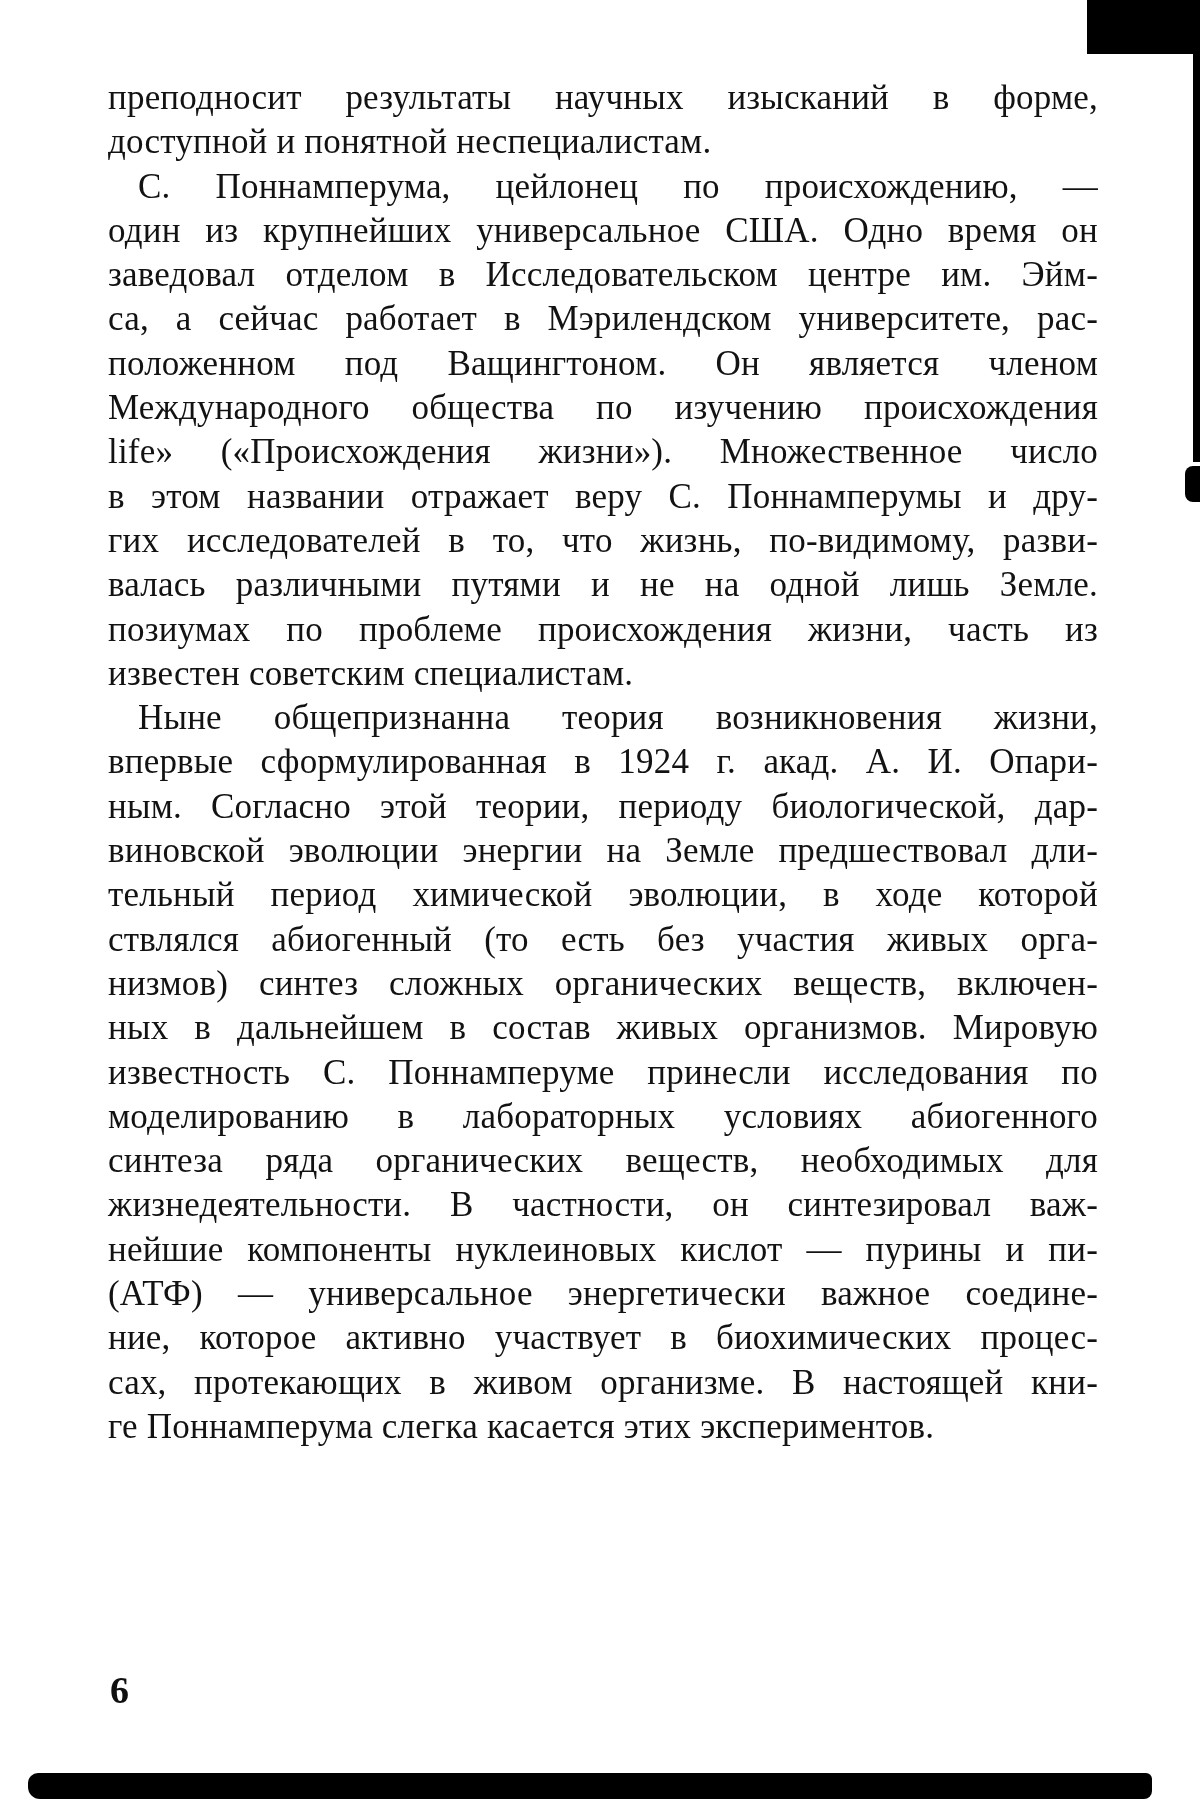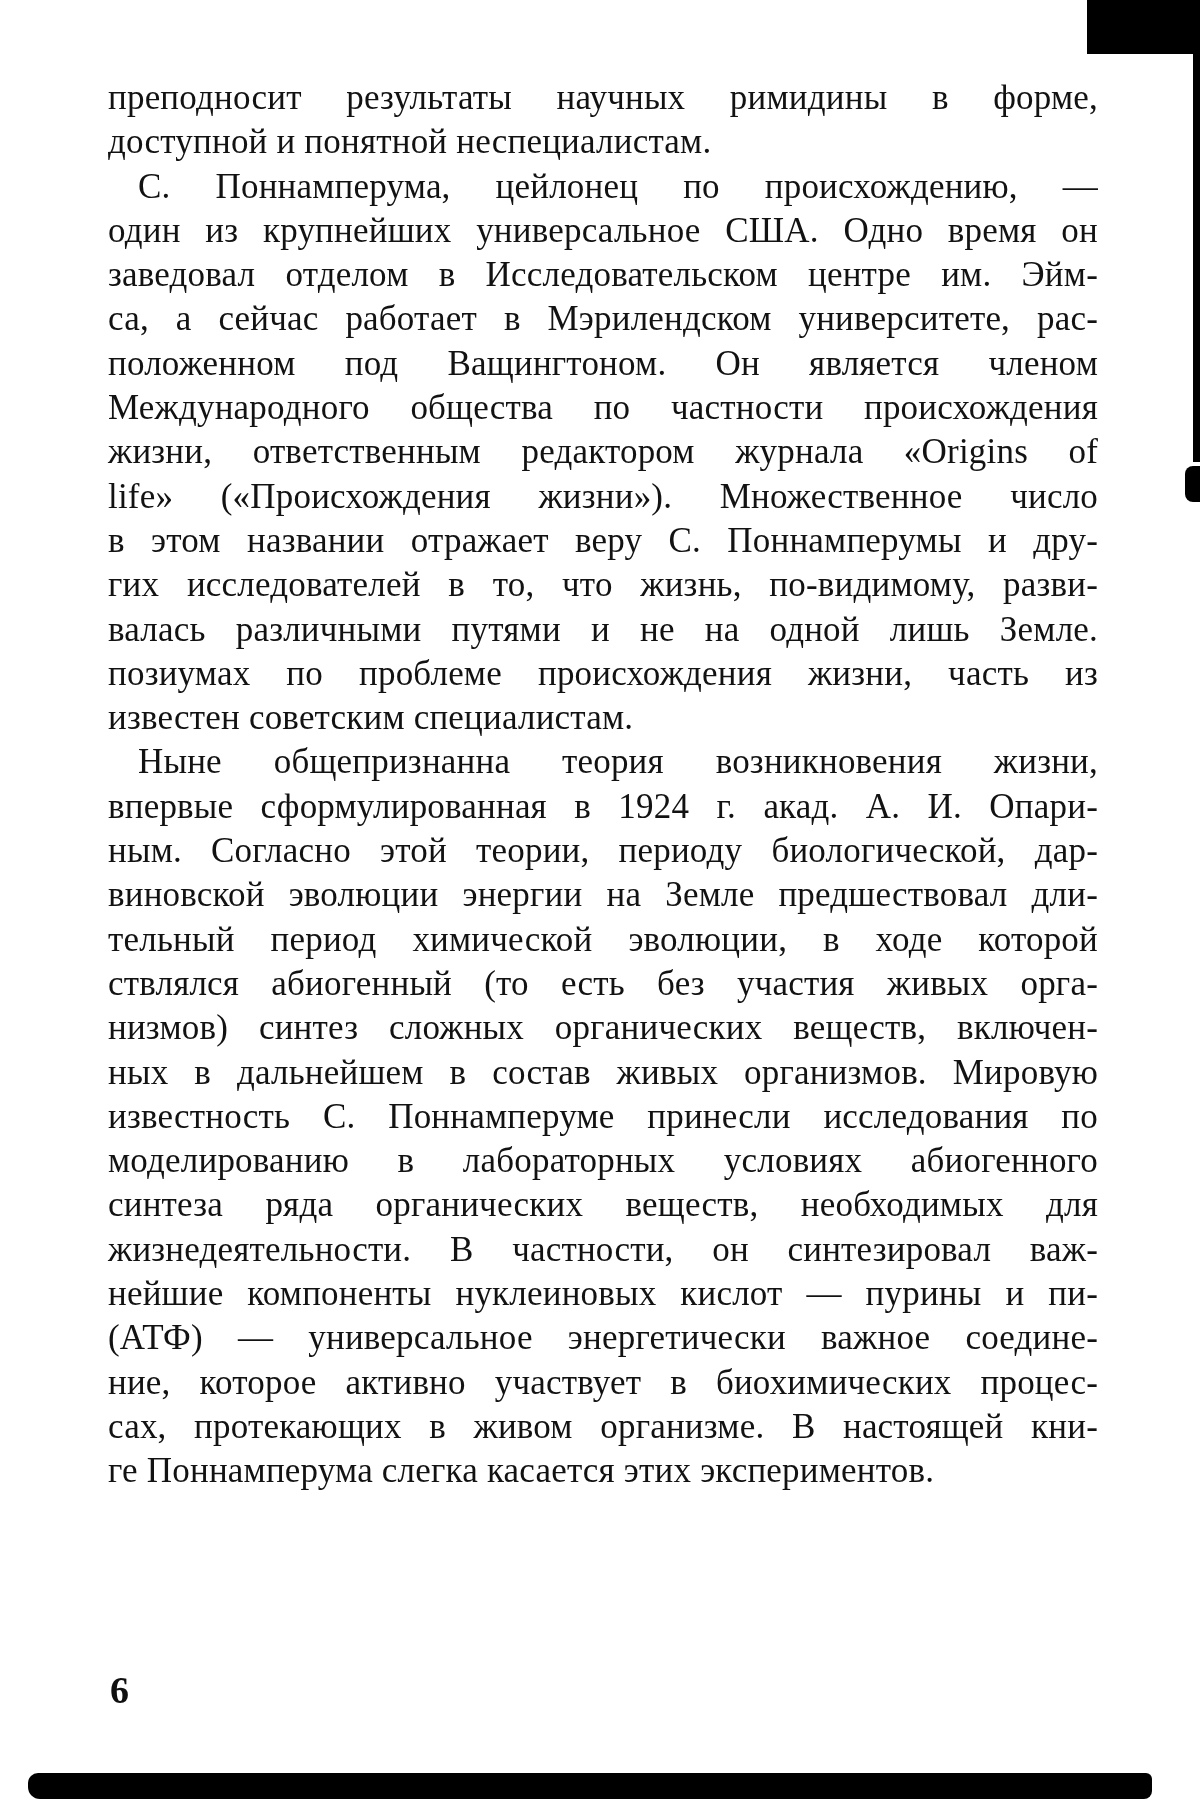--- a/index.html
+++ b/index.html
@@ -82,29 +82,28 @@
     height: 26px;
     border-radius: 10px 6px 8px 12px;
   }
 </style>
 </head>
 <body>
 
 <div class="page">
 
   <div class="text-block">
-    <div class="line">преподносит результаты научных римидины в форме,</div>
+    <div class="line">преподносит результаты научных изысканий в форме,</div>
     <div class="line para-end">доступной и понятной неспециалистам.</div>
     <div class="line indent">С. Поннамперума, цейлонец по происхождению, —</div>
     <div class="line">один из крупнейших универсальное США. Одно время он</div>
     <div class="line">заведовал отделом в Исследовательском центре им. Эйм-</div>
     <div class="line">са, а сейчас работает в Мэрилендском университете, рас-</div>
     <div class="line">положенном под Ващингтоном. Он является членом</div>
-    <div class="line">Международного общества по частности происхождения</div>
-    <div class="line">жизни, ответственным редактором журнала «Origins of</div>
+    <div class="line">Международного общества по изучению происхождения</div>
     <div class="line">life» («Происхождения жизни»). Множественное число</div>
     <div class="line">в этом названии отражает веру С. Поннамперумы и дру-</div>
     <div class="line">гих исследователей в то, что жизнь, по-видимому, разви-</div>
     <div class="line">валась различными путями и не на одной лишь Земле.</div>
     <div class="line">позиумах по проблеме происхождения жизни, часть из</div>
     <div class="line para-end">известен советским специалистам.</div>
     <div class="line indent">Ныне общепризнанна теория возникновения жизни,</div>
     <div class="line">впервые сформулированная в 1924 г. акад. А. И. Опари-</div>
     <div class="line">ным. Согласно этой теории, периоду биологической, дар-</div>
     <div class="line">виновской эволюции энергии на Земле предшествовал дли-</div>

